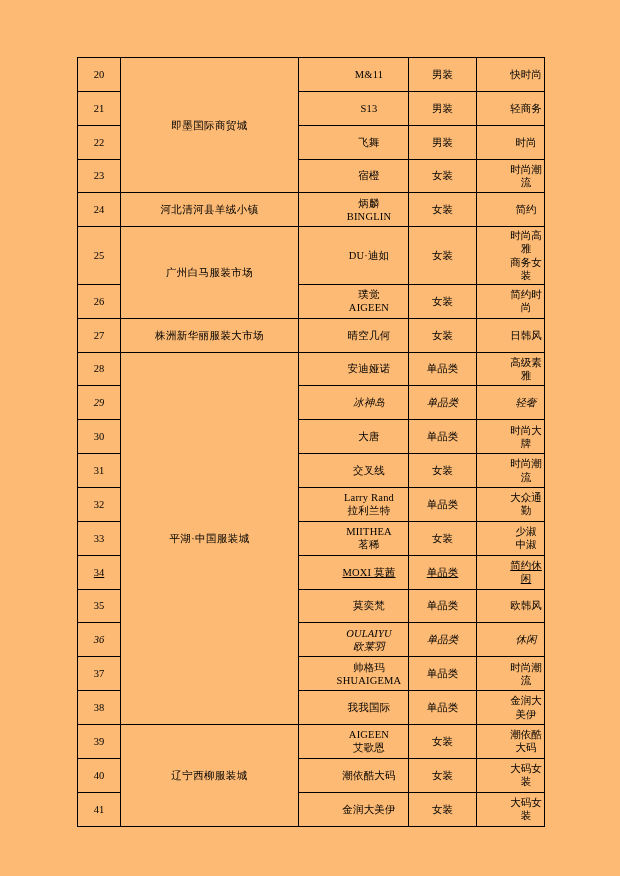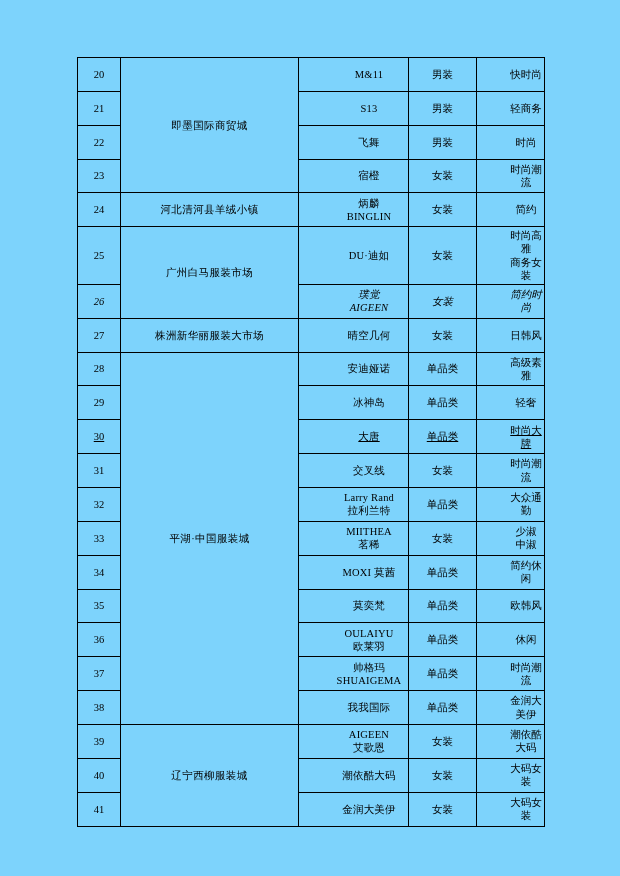--- a/index.html
+++ b/index.html
@@ -11,21 +11,21 @@
     width: 620px;
     height: 876px;
     font-family: "Liberation Serif", serif;
     color: #000000;
     overflow: hidden;
   }
   .page {
     position: relative;
     width: 620px;
     height: 876px;
-    background: #7dd3fc;
+    background: #fdba74;
     box-sizing: border-box;
   }
   .table-wrap {
     position: absolute;
     left: 77px;
     top: 57px;
     width: 467px;
   }
   table.doc-table {
     border-collapse: collapse;
@@ -142,21 +142,21 @@
             <td class="market" rowspan="2">广州白马服装市场</td>
             <td class="brand">
               <span class="line2">DU·迪如</span>
             </td>
             <td class="cat">女装</td>
             <td class="style">
               <span class="line2">时尚高雅</span>
               <span class="line2">商务女装</span>
             </td>
           </tr>
-          <tr style="height: 33.8636px; font-style: italic;">
+          <tr style="height: 33.8636px;">
             <td class="num">26</td>
             <td class="brand">
               <span class="line2">璞觉</span>
               <span class="line2">AIGEEN</span>
             </td>
             <td class="cat">女装</td>
             <td class="style">
               <span class="line2">简约时尚</span>
             </td>
           </tr>
@@ -175,31 +175,31 @@
             <td class="num">28</td>
             <td class="market" rowspan="11">平湖·中国服装城</td>
             <td class="brand">
               <span class="line2">安迪娅诺</span>
             </td>
             <td class="cat">单品类</td>
             <td class="style">
               <span class="line2">高级素雅</span>
             </td>
           </tr>
-          <tr style="height: 33.8636px;">
+          <tr style="height: 33.8636px; font-style: italic;">
             <td class="num">29</td>
             <td class="brand">
               <span class="line2">冰神岛</span>
             </td>
             <td class="cat">单品类</td>
             <td class="style">
               <span class="line2">轻奢</span>
             </td>
           </tr>
-          <tr style="height: 33.8636px; text-decoration: underline;">
+          <tr style="height: 33.8636px;">
             <td class="num">30</td>
             <td class="brand">
               <span class="line2">大唐</span>
             </td>
             <td class="cat">单品类</td>
             <td class="style">
               <span class="line2">时尚大牌</span>
             </td>
           </tr>
           <tr style="height: 33.8636px;">
@@ -227,41 +227,41 @@
             <td class="num">33</td>
             <td class="brand">
               <span class="line2">MIITHEA</span>
               <span class="line2">茗稀</span>
             </td>
             <td class="cat">女装</td>
             <td class="style">
               <span class="line2">少淑 中淑</span>
             </td>
           </tr>
-          <tr style="height: 33.8636px;">
+          <tr style="height: 33.8636px; text-decoration: underline;">
             <td class="num">34</td>
             <td class="brand">
               <span class="line2">MOXI 莫茜</span>
             </td>
             <td class="cat">单品类</td>
             <td class="style">
               <span class="line2">简约休闲</span>
             </td>
           </tr>
           <tr style="height: 33.8636px;">
             <td class="num">35</td>
             <td class="brand">
               <span class="line2">莫奕梵</span>
             </td>
             <td class="cat">单品类</td>
             <td class="style">
               <span class="line2">欧韩风</span>
             </td>
           </tr>
-          <tr style="height: 33.8636px;">
+          <tr style="height: 33.8636px; font-style: italic;">
             <td class="num">36</td>
             <td class="brand">
               <span class="line2">OULAIYU</span>
               <span class="line2">欧莱羽</span>
             </td>
             <td class="cat">单品类</td>
             <td class="style">
               <span class="line2">休闲</span>
             </td>
           </tr>

